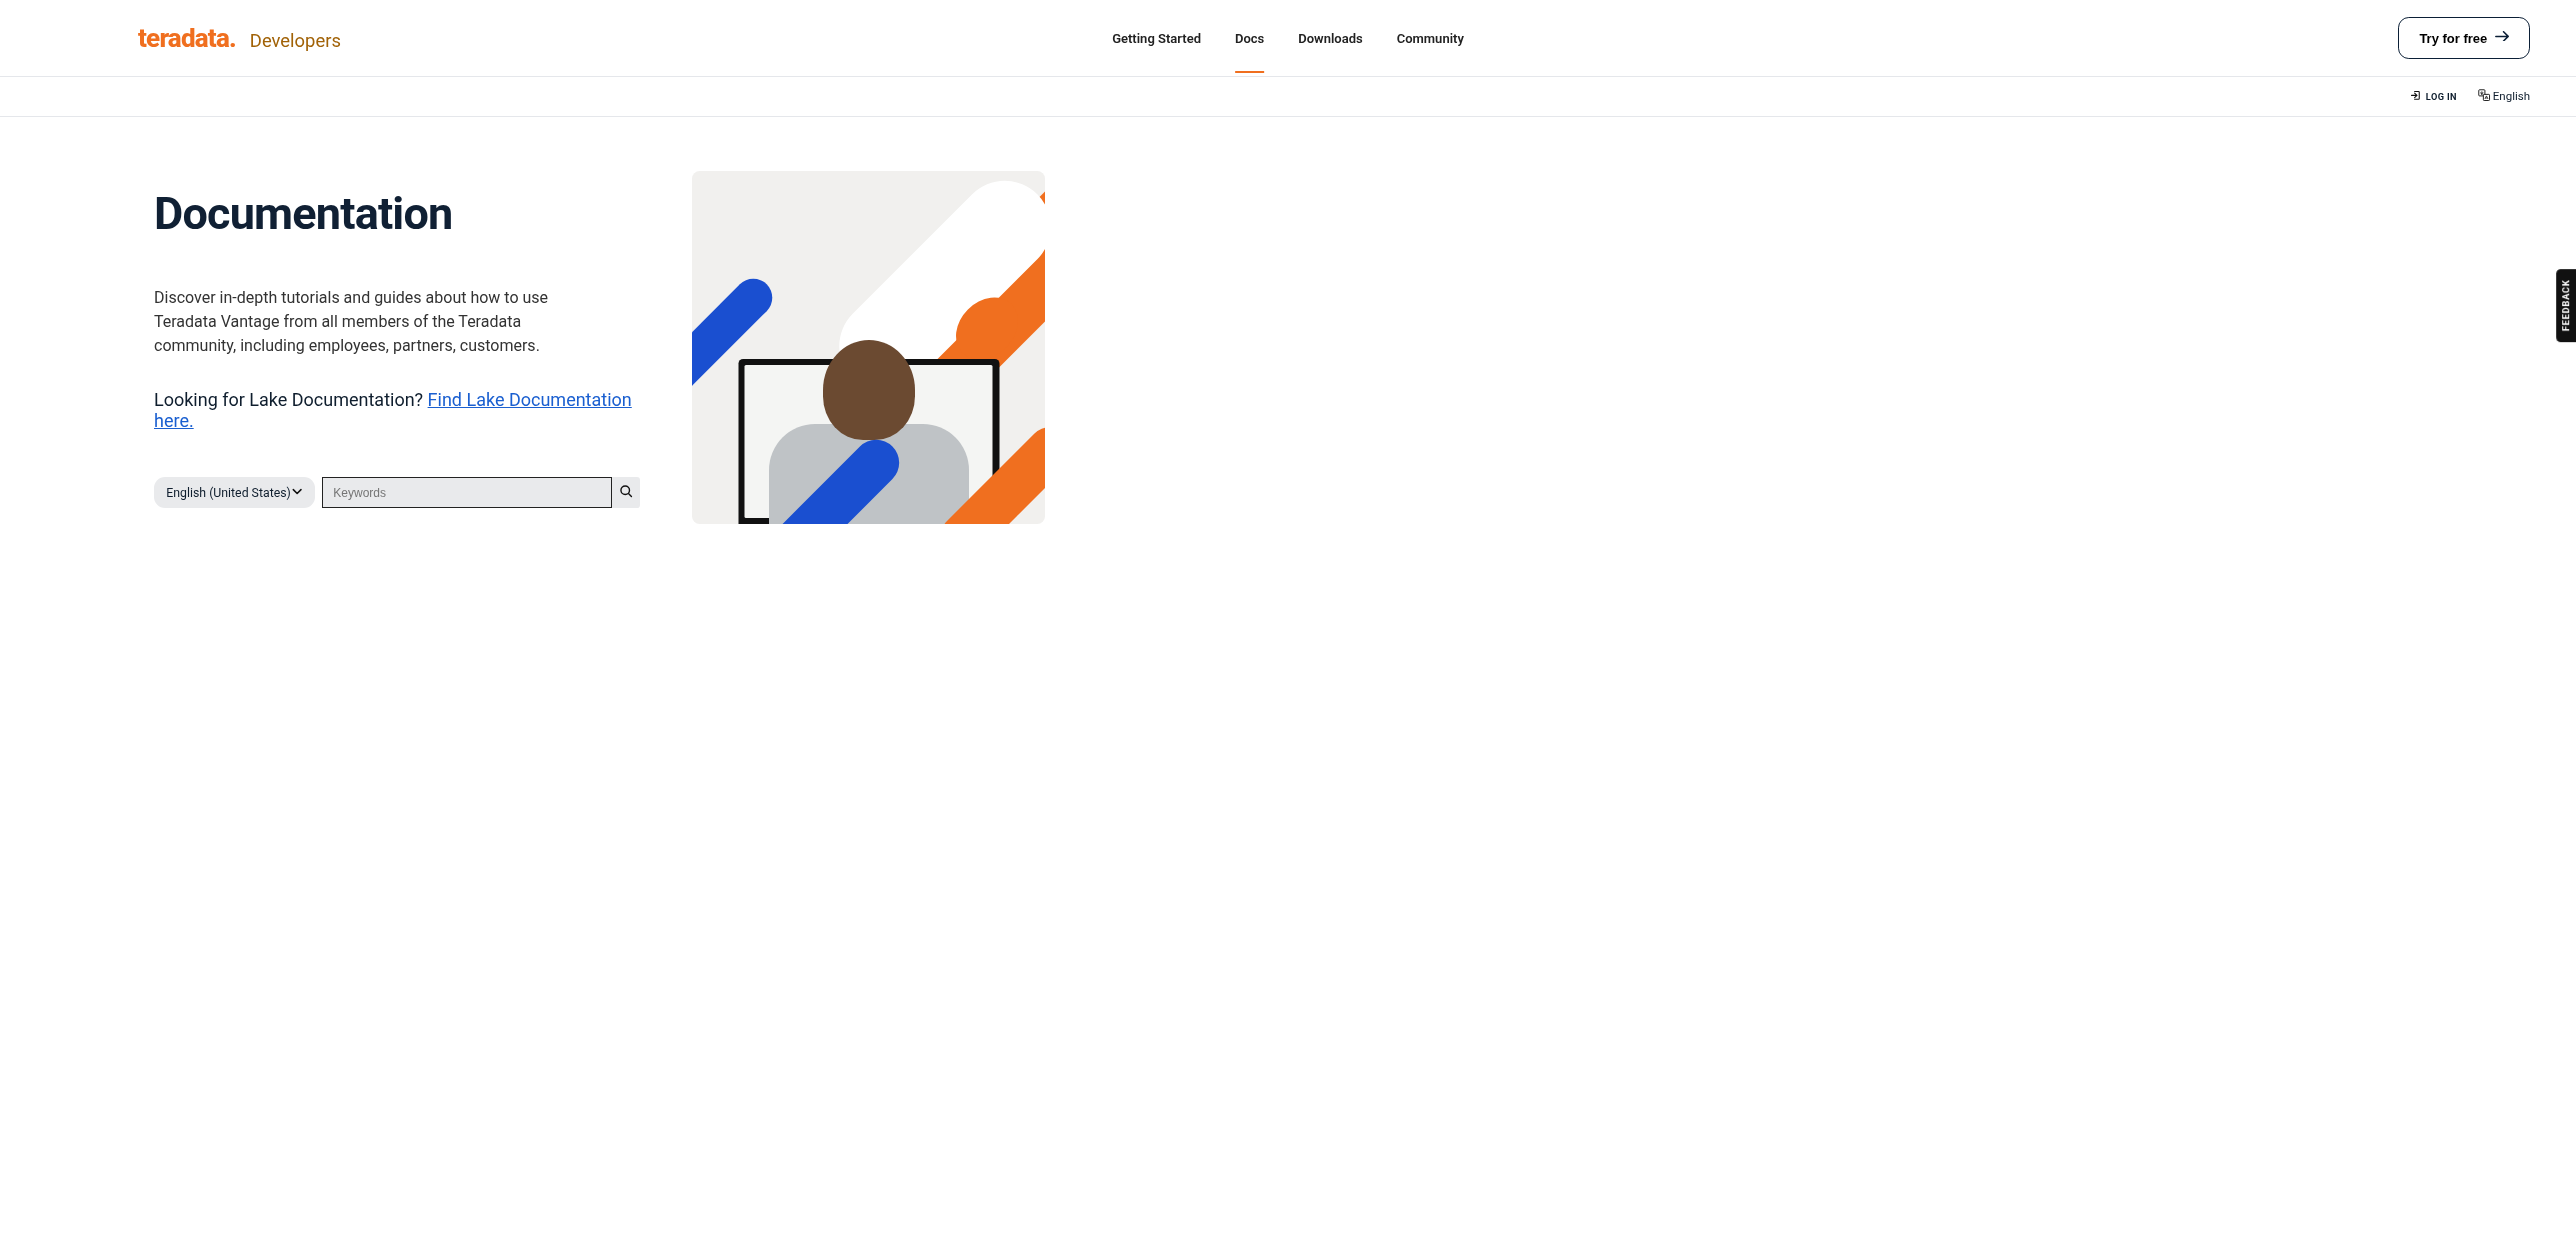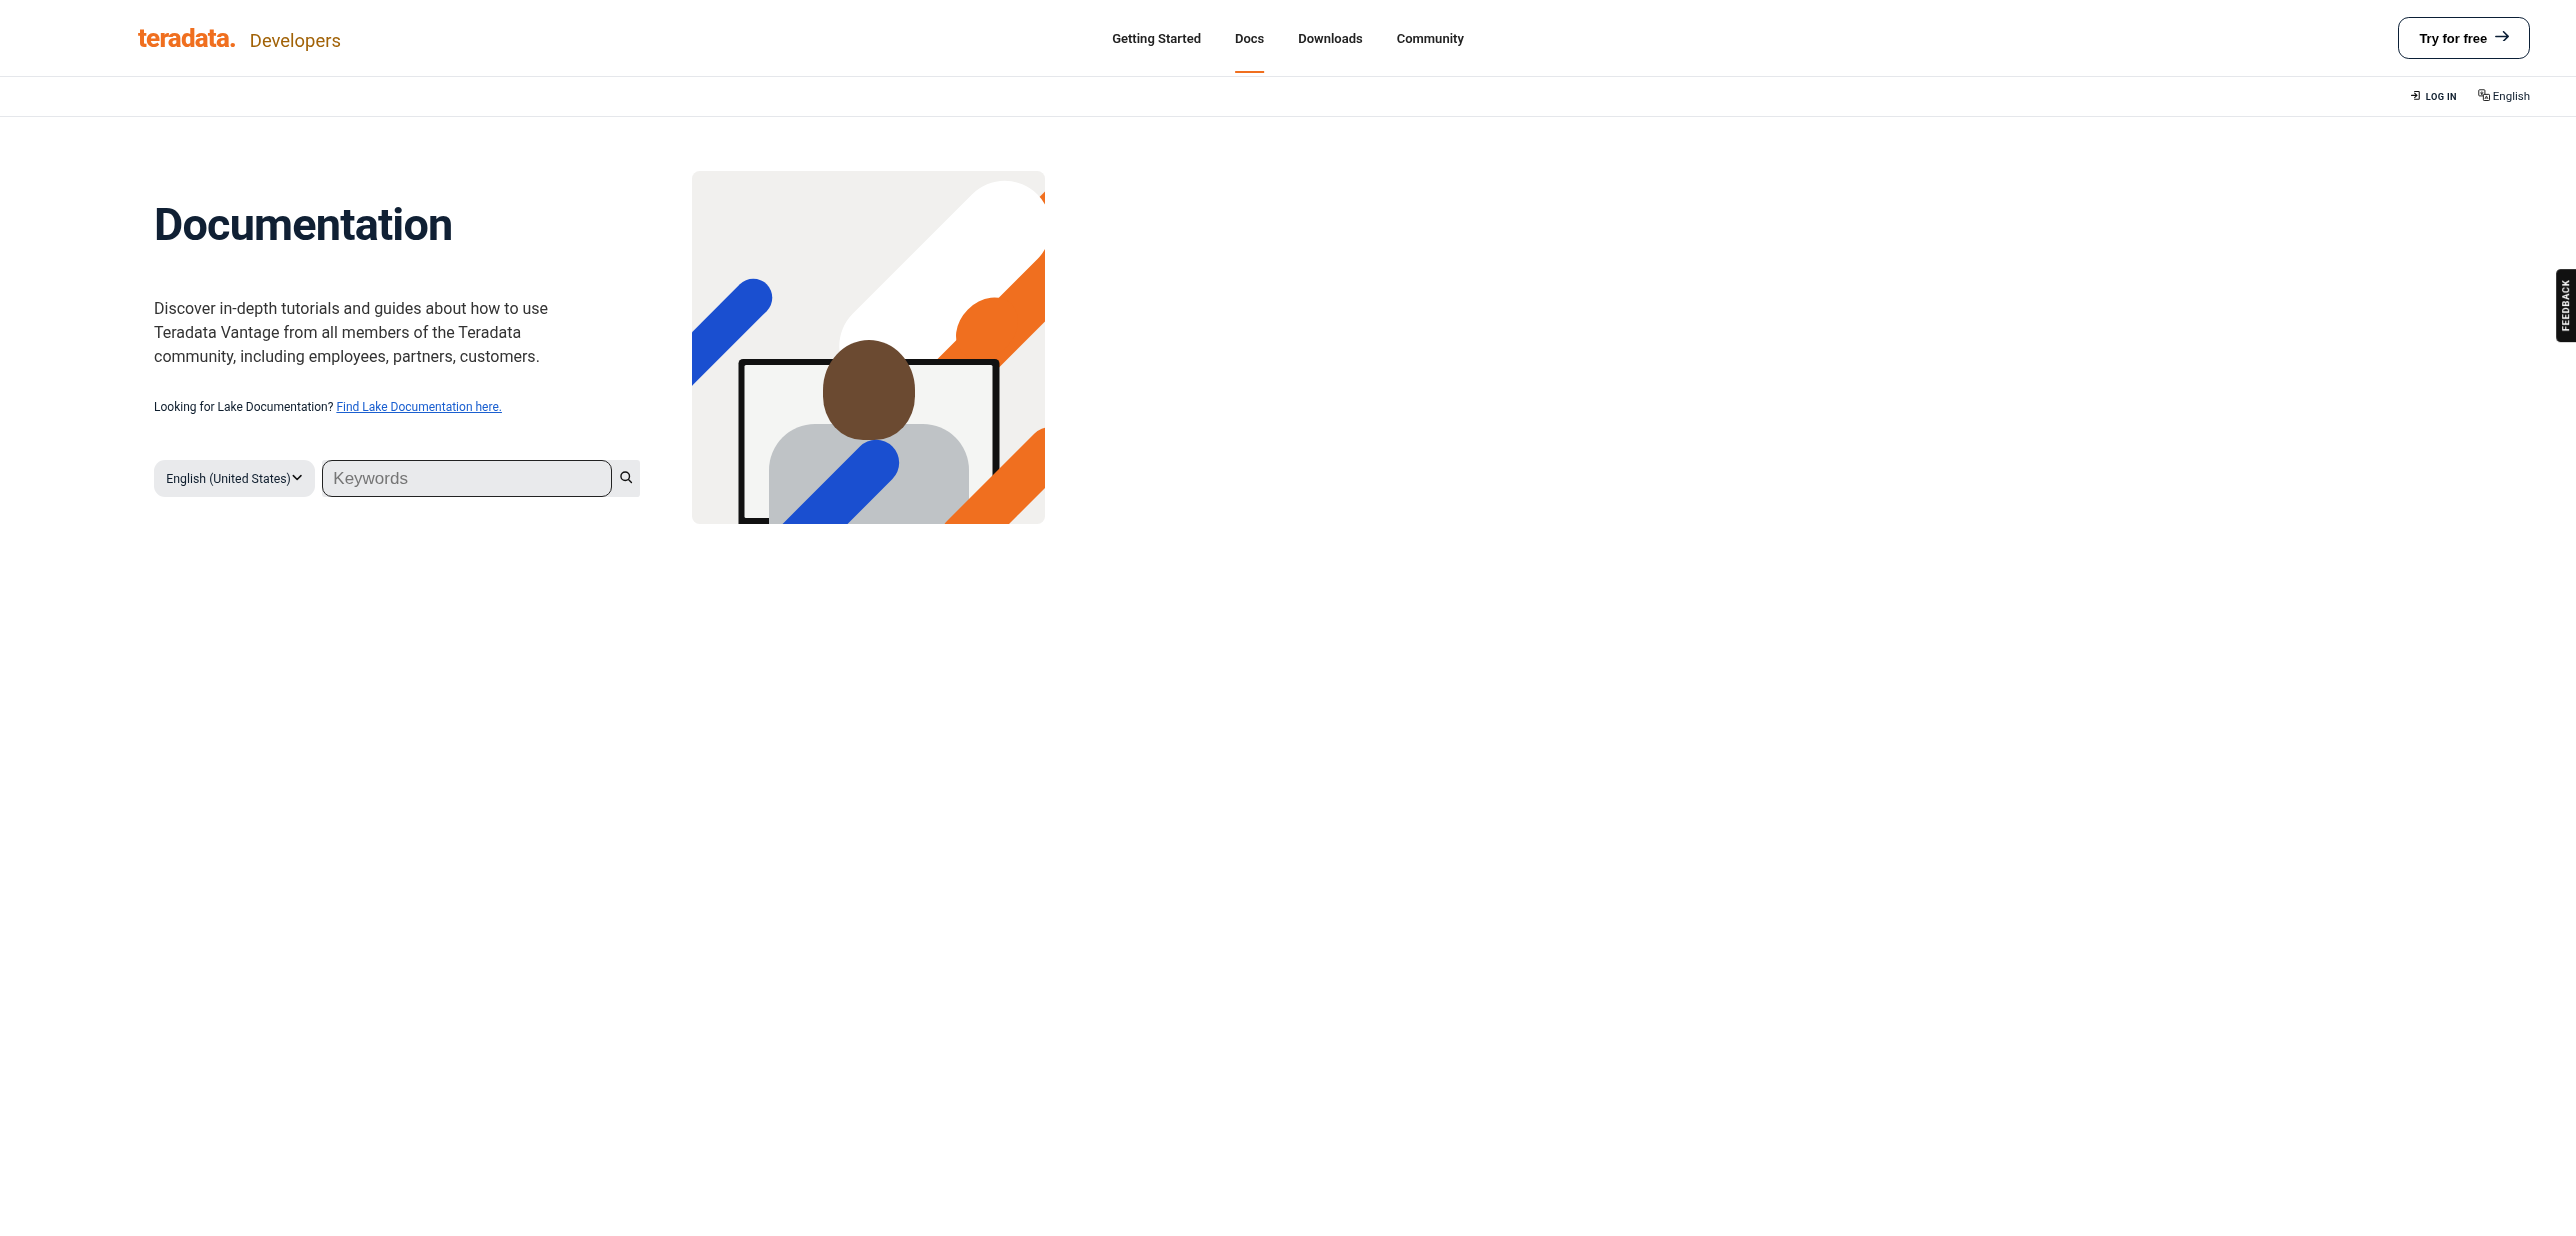--- a/index.html
+++ b/index.html
@@ -124,21 +124,21 @@
     letter-spacing: -0.8px;
   }
   .hero-desc {
     font-size: 16px;
     line-height: 1.5;
     color: #333;
     margin-bottom: 31px;
     max-width: 415px;
   }
   .hero-lake {
-    font-size: 12px;
+    font-size: 18px;
     margin-bottom: 46px;
   }
   .hero-lake a {
     color: #1a5fd0;
     text-decoration: underline;
   }
   .search-row {
     display: flex;
     align-items: stretch;
     gap: 6.1px;
@@ -155,23 +155,23 @@
   }
   .search-group {
     display: flex;
     align-items: stretch;
     background: #e9eaec;
     border-radius: 3.1px;
   }
   .search-input {
     background: #e9eaec;
     border: 1.2px solid #222;
-    border-radius: 10px;
+    border-radius: 0;
     padding: 7.7px 10.8px;
-    font-size: 17px;
+    font-size: 12px;
     width: 290px;
     outline: none;
   }
   .search-btn {
     width: 28px;
     display: flex;
     align-items: center;
     justify-content: center;
     cursor: pointer;
   }

